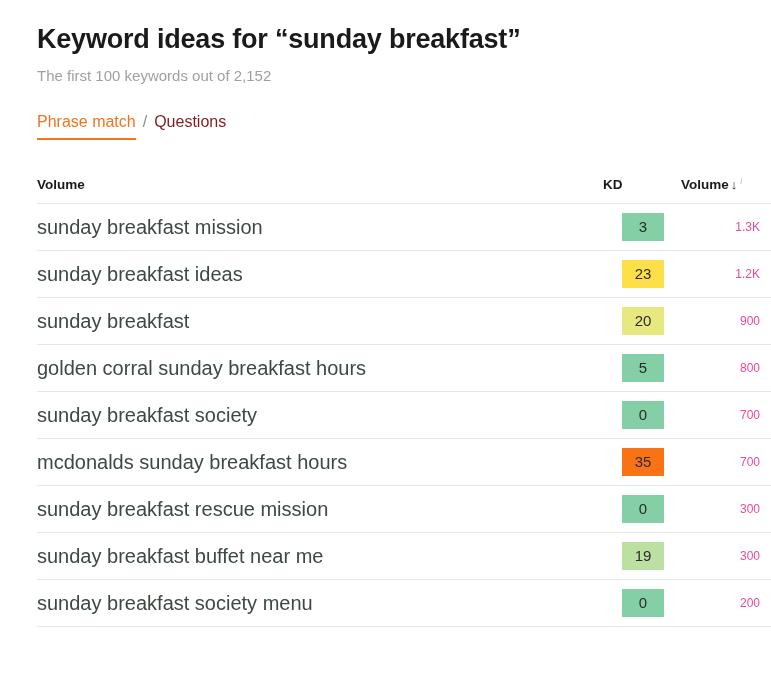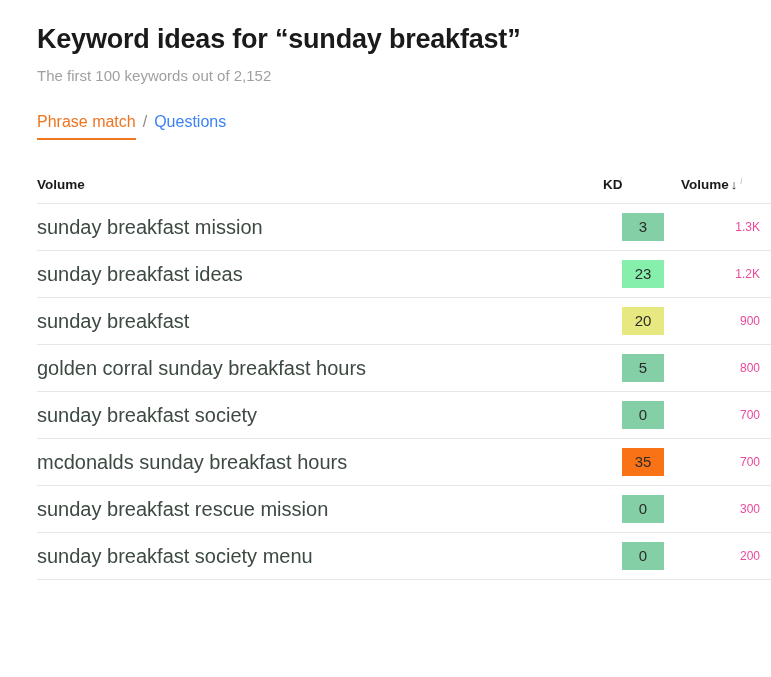--- a/index.html
+++ b/index.html
@@ -55,21 +55,21 @@
     position: relative;
     white-space: nowrap;
     cursor: pointer;
   }
   .tab-active {
     color: #ef7521;
     padding-bottom: 6px;
     border-bottom: 2px solid #ef7521;
   }
   .tab-link {
-    color: #3b82f6;
+    color: #7f1d1d;
     cursor: pointer;
   }
   .tab-sep {
     color: #8d8d8d;
     padding: 0 7px;
   }
 
   
   .kw-table {
     width: 734px;
@@ -168,21 +168,21 @@
       </tr>
     </thead>
     <tbody id="table-body">
         <tr>
           <td class="cell-keyword">sunday breakfast mission</td>
           <td class="cell-kd"><span class="kd-badge" style="background: rgb(132, 207, 166);">3</span></td>
           <td class="cell-volume">1.3K</td>
         </tr>
         <tr>
           <td class="cell-keyword">sunday breakfast ideas</td>
-          <td class="cell-kd"><span class="kd-badge" style="background: #86efac;">23</span></td>
+          <td class="cell-kd"><span class="kd-badge" style="background: #fde047;">23</span></td>
           <td class="cell-volume">1.2K</td>
         </tr>
         <tr>
           <td class="cell-keyword">sunday breakfast</td>
           <td class="cell-kd"><span class="kd-badge" style="background: rgb(232, 232, 129);">20</span></td>
           <td class="cell-volume">900</td>
         </tr>
         <tr>
           <td class="cell-keyword">golden corral sunday breakfast hours</td>
           <td class="cell-kd"><span class="kd-badge" style="background: rgb(132, 207, 166);">5</span></td>
@@ -197,20 +197,25 @@
           <td class="cell-keyword">mcdonalds sunday breakfast hours</td>
           <td class="cell-kd"><span class="kd-badge" style="background: #f97316;">35</span></td>
           <td class="cell-volume">700</td>
         </tr>
         <tr>
           <td class="cell-keyword">sunday breakfast rescue mission</td>
           <td class="cell-kd"><span class="kd-badge" style="background: rgb(132, 207, 166);">0</span></td>
           <td class="cell-volume">300</td>
         </tr>
         <tr>
+          <td class="cell-keyword">sunday breakfast buffet near me</td>
+          <td class="cell-kd"><span class="kd-badge" style="background: rgb(188, 223, 162);">19</span></td>
+          <td class="cell-volume">300</td>
+        </tr>
+        <tr>
           <td class="cell-keyword">sunday breakfast society menu</td>
           <td class="cell-kd"><span class="kd-badge" style="background: rgb(132, 207, 166);">0</span></td>
           <td class="cell-volume">200</td>
         </tr>
       </tbody>
   </table>
 
 </div>
 
 </body></html>

